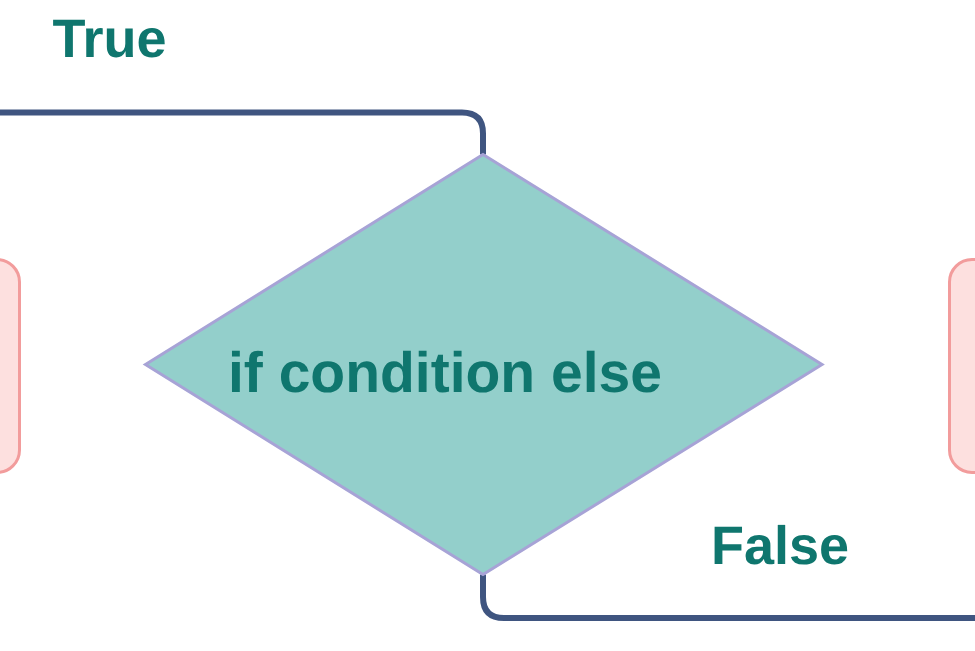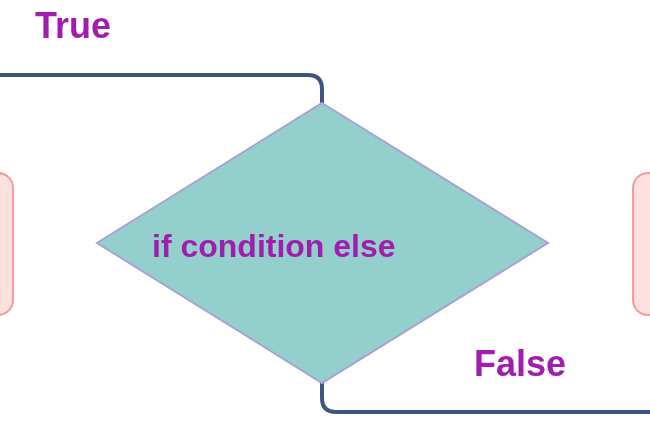--- a/index.html
+++ b/index.html
@@ -1,27 +1,27 @@
 <!DOCTYPE html>
 <html><head>
 <meta charset="utf-8">
 <style>
   html, body { margin:0; padding:0; background:#ffffff; }
   body { width:650px; height:434px; position:relative; overflow:hidden; font-family:"Liberation Sans", sans-serif; }
   svg { position:absolute; left:0; top:0; }
-  .lbl { position:absolute; font-weight:bold; color:#a21caf; font-size:36px; line-height:1; white-space:nowrap; }
+  .lbl { position:absolute; font-weight:bold; color:#0f766e; font-size:36px; line-height:1; white-space:nowrap; }
   .box { position:absolute; background:#fde0df; border:2px solid #f29c9c; border-radius:16px; box-sizing:border-box; }
 </style>
 </head>
 <body>
 
 <svg width="650" height="434" viewBox="0 0 650 434">
   <path d="M0,75 L308,75 Q322,75 322,89 L322,103" fill="none" stroke="#3f5580" stroke-width="4"></path>
   <path d="M322,383 L322,398 Q322,412 336,412 L650,412" fill="none" stroke="#3f5580" stroke-width="4"></path>
   <polygon points="322,103 548,243 322,383 97,243" fill="#93cfcb" stroke="#a7a3d6" stroke-width="2"></polygon>
 </svg>
 
 <div class="box" style="left:-20px; top:172px; width:34px; height:144px;"></div>
 <div class="box" style="left:632px; top:172px; width:40px; height:144px;"></div>
 
 <div class="lbl" style="left:35px; top:8px;">True</div>
 <div class="lbl" style="left:474px; top:346px;">False</div>
-<div class="lbl" style="left:152px; top:230px; font-size:32px;">if condition else</div>
+<div class="lbl" style="left:152px; top:230px; font-size:38px;">if condition else</div>
 
 </body></html>

